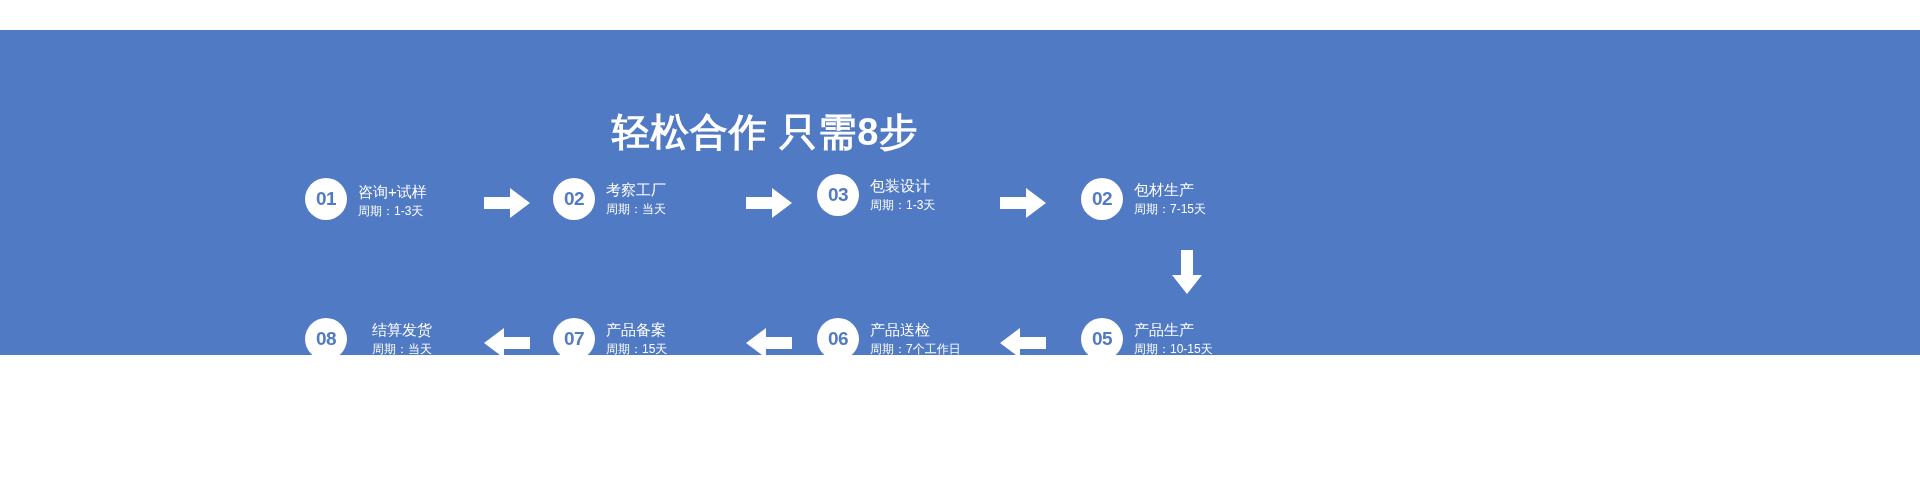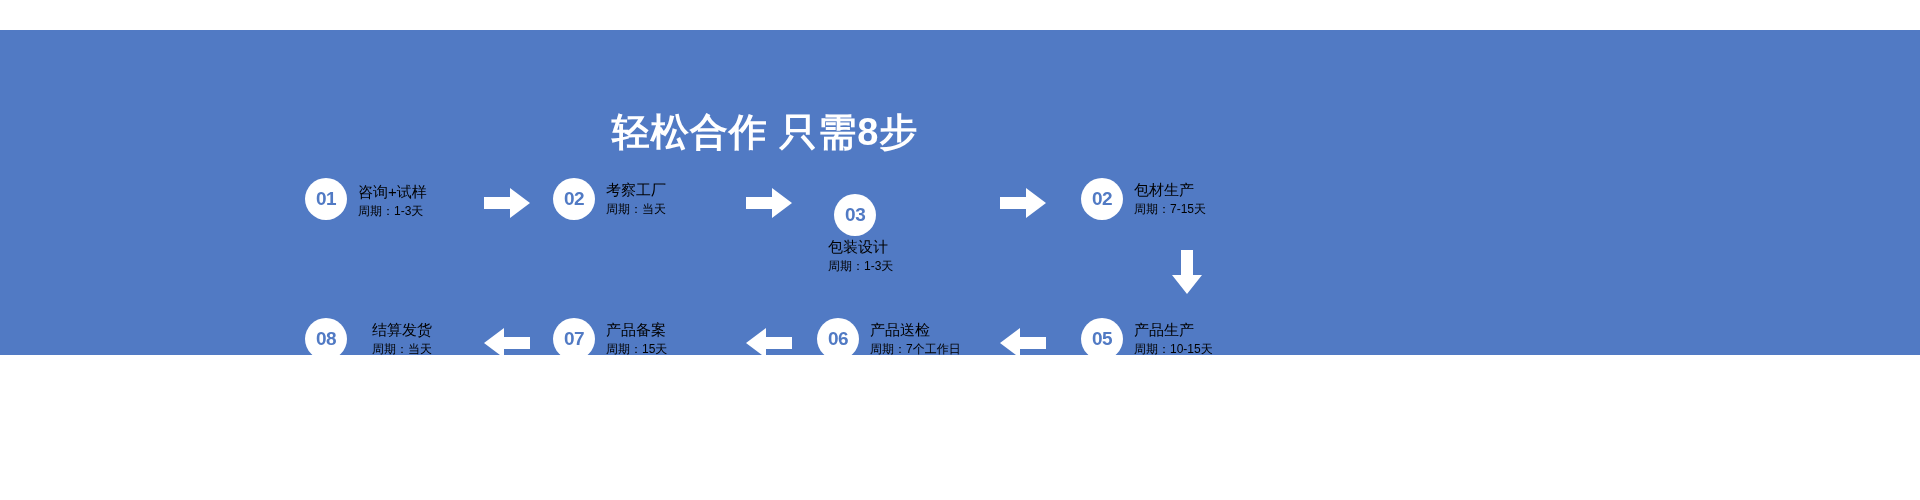--- a/index.html
+++ b/index.html
@@ -62,21 +62,21 @@
     font-size: 19px;
     font-weight: bold;
     display: flex;
     align-items: center;
     justify-content: center;
     flex: 0 0 auto;
     letter-spacing: -0.5px;
   }
   .step-text {
     margin-left: 11px;
-    color: #000000;
+    color: #ffffff;
     line-height: 1.45;
   }
   .step-name {
     font-size: 15px;
     white-space: nowrap;
   }
   .step-period {
     font-size: 12px;
     white-space: nowrap;
   }
@@ -117,21 +117,21 @@
         <div class="step-period">周期：当天</div>
       </div>
     </div>
 
     <span class="arrow" style="left:746px; top:158px;">
       <svg width="46" height="30" viewBox="0 0 46 30">
         <polygon points="0,9 26,9 26,0 46,15 26,30 26,21 0,21" fill="#ffffff"></polygon>
       </svg>
     </span>
 
-    <div class="step" style="left:817px; top:164px;flex-direction:column;">
+    <div class="step" style="left:817px; top:144px;">
       <div class="badge">03</div>
       <div class="step-text">
         <div class="step-name">包装设计</div>
         <div class="step-period">周期：1-3天</div>
       </div>
     </div>
 
     <span class="arrow" style="left:1000px; top:158px;">
       <svg width="46" height="30" viewBox="0 0 46 30">
         <polygon points="0,9 26,9 26,0 46,15 26,30 26,21 0,21" fill="#ffffff"></polygon>

